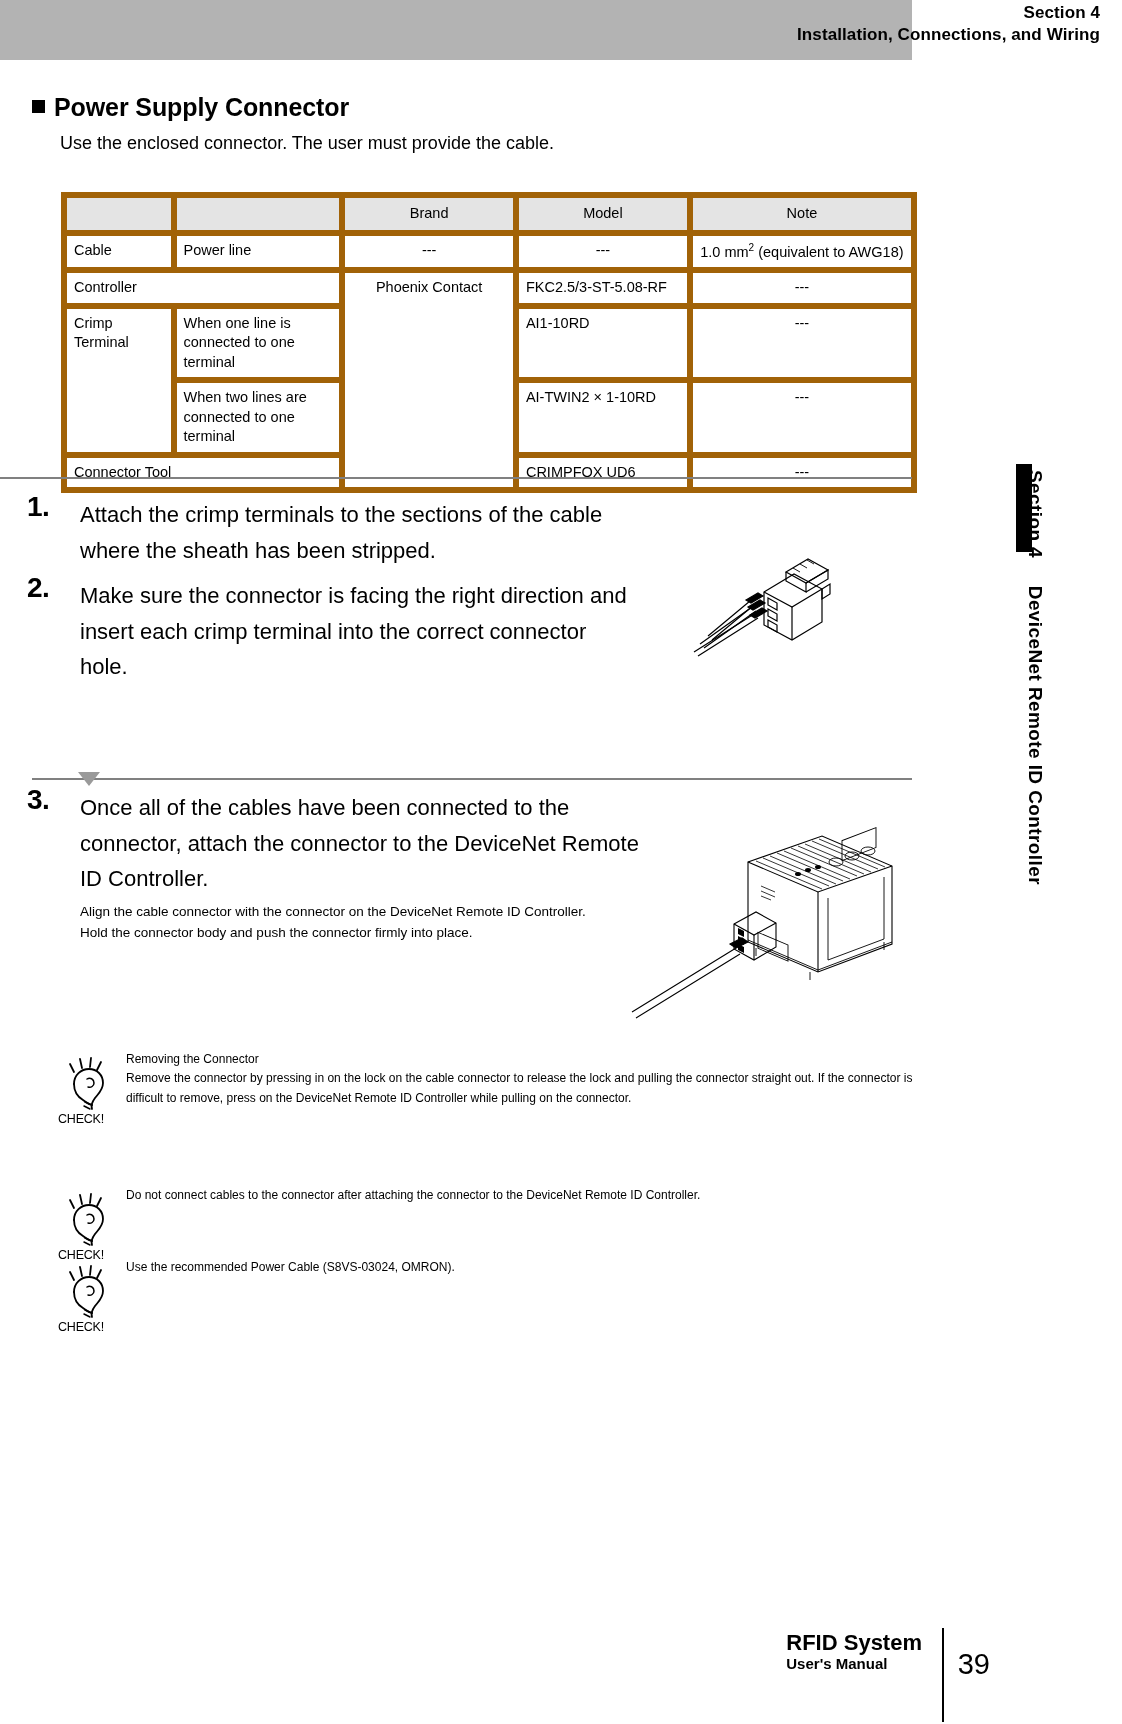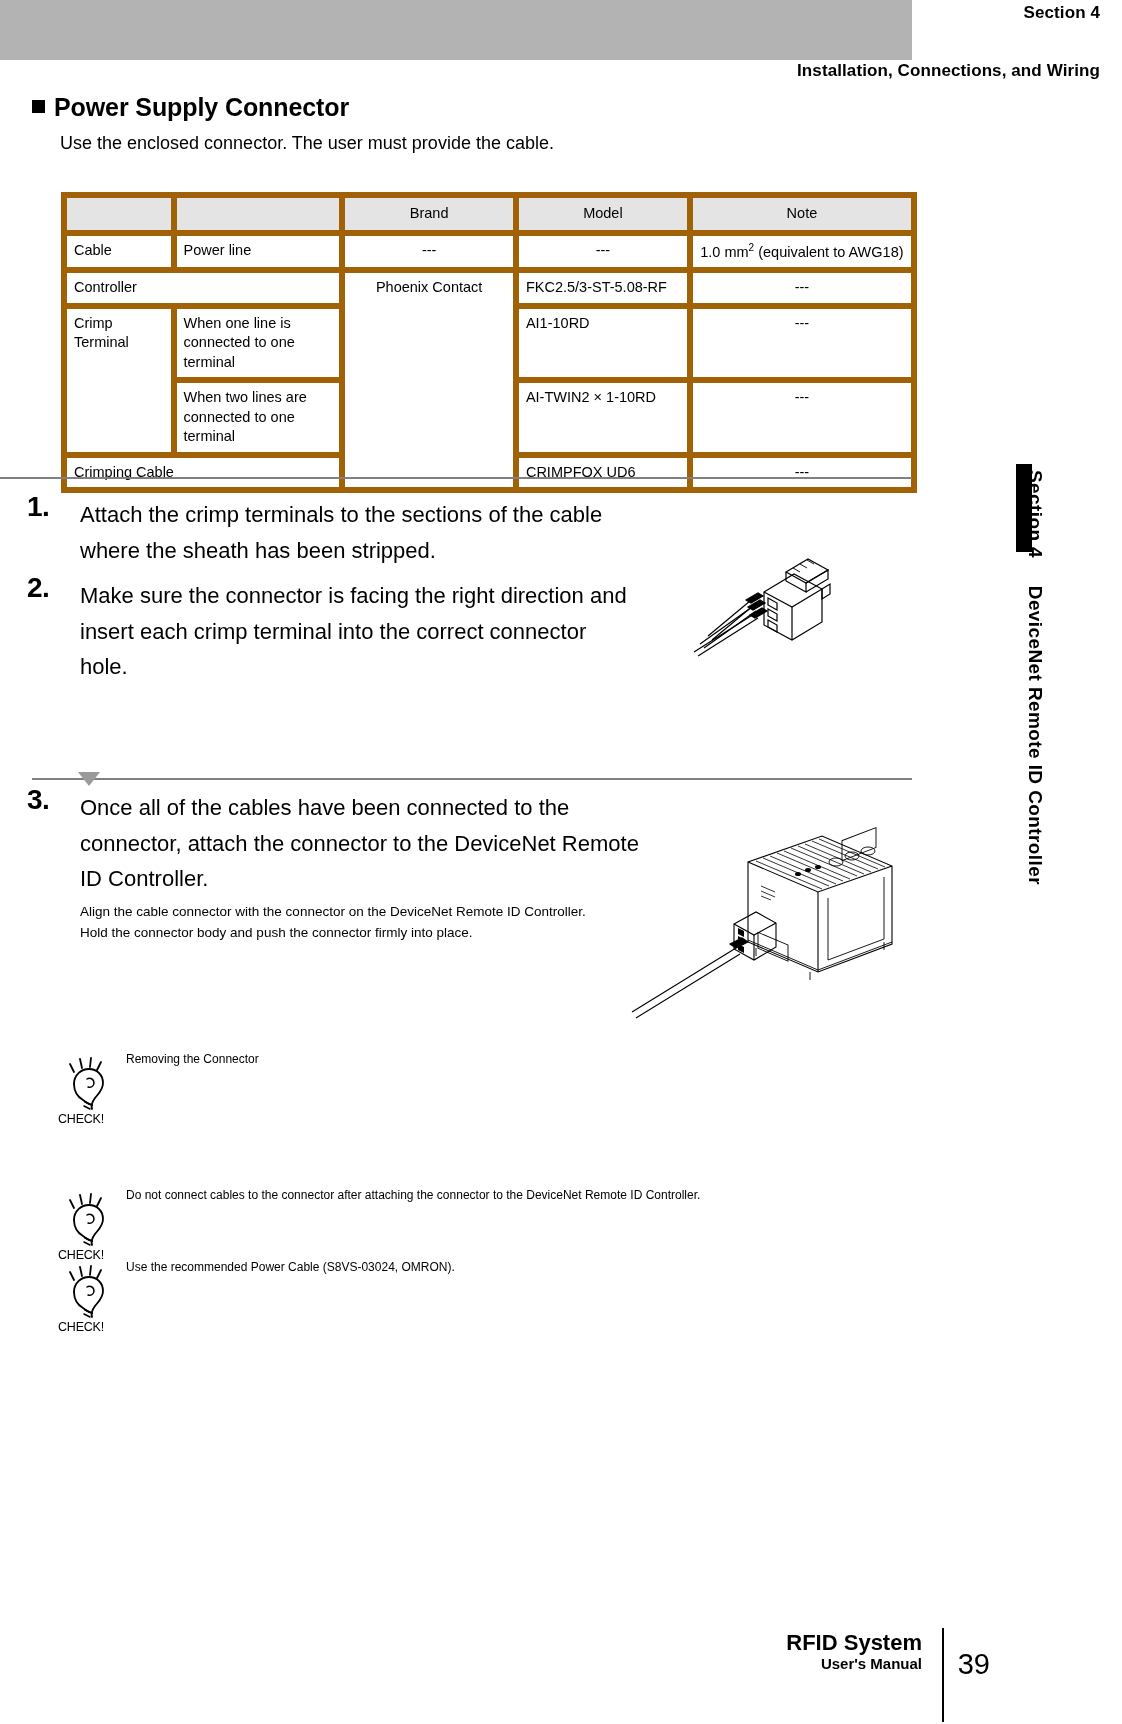--- a/index.html
+++ b/index.html
@@ -24,21 +24,21 @@
   }
   .header-text {
     position: absolute;
     right: 22px; top: 2px;
     text-align: right;
     font-weight: bold;
     color: #000;
     line-height: 1.32;
   }
   .header-section { font-size: 17px; letter-spacing: .1px; }
-  .header-sub { font-size: 17px; letter-spacing: .1px; margin-top: 36px; }
+  .header-sub { font-size: 17px; letter-spacing: .1px; }
 
   
   .side-tab {
     position: absolute;
     left: 1016px; top: 464px;
     width: 16px; height: 88px;
     background: #000;
   }
   .side-text {
     position: absolute;
@@ -175,21 +175,21 @@
   }
   .n1 { left: 58px; top: 1050px; }
   .n2 { left: 58px; top: 1186px; }
   .n3 { left: 58px; top: 1258px; }
 
   
   .footer { position: absolute; left: 0; top: 1630px; width: 1122px; }
   .foot-title {
     position: absolute;
     right: 200px; top: 0;
-    text-align: right;
+    text-align: left;
     font-weight: bold;
   }
   .foot-title .l1 { font-size: 22px; }
   .foot-title .l2 { font-size: 15px; margin-top: -1px; }
   .foot-sep {
     position: absolute;
     right: 178px; top: -2px;
     width: 2px; height: 94px;
     background: #000;
   }
@@ -247,21 +247,21 @@
     <td>When one line is<br>connected to one<br>terminal</td>
     <td>AI1-10RD</td>
     <td class="ctr mid">---</td>
   </tr>
   <tr>
     <td>When two lines are<br>connected to one<br>terminal</td>
     <td>AI-TWIN2 × 1-10RD</td>
     <td class="ctr mid">---</td>
   </tr>
   <tr>
-    <td colspan="2">Crimping Cable</td>
+    <td colspan="2">Connector Tool</td>
     <td>CRIMPFOX UD6</td>
     <td class="ctr">---</td>
   </tr>
 </tbody>
   </table>
 
 <div class="rule r1"></div>
 <div class="rule r2"></div>
 <div class="tri"></div>
 
@@ -366,20 +366,21 @@
       <path d="M16 34 c0 -9 7 -15 15 -15 c8 0 14 6 14 14 c0 7 -5 11 -8 15
                c-3 4 -4 8 -3 11" stroke-linecap="round"></path>
       <path d="M16 34 c0 8 4 13 9 16 c4 3 7 5 9 5" stroke-linecap="round"></path>
       <path d="M29 29 c3 -2 7 0 7 4 c0 3 -3 5 -6 4" stroke-width="1.5" stroke-linecap="round"></path>
       <path d="M27 52 l7 3 M26 56 l6 3" stroke-width="1.5" stroke-linecap="round"></path>
     </svg>
   </div>
   <div class="check-label">CHECK!</div>
   <div class="check-body">
     <div>Removing the Connector</div>
+    <div>Remove the connector by pressing in on the lock on the cable connector to release the lock and pulling the connector straight out. If the connector is difficult to remove, press on the DeviceNet Remote ID Controller while pulling on the connector.</div>
   </div>
 </div>
 
 <div class="check-note n2">
   <div class="check-icon">
     <svg width="62" height="62" viewBox="0 0 62 62" fill="none" stroke="#000" stroke-width="1.8">
       <path d="M12 14 l4 8 M22 9 l2 9 M33 8 l-1 9 M43 12 l-4 8" stroke-linecap="round"></path>
       <path d="M16 34 c0 -9 7 -15 15 -15 c8 0 14 6 14 14 c0 7 -5 11 -8 15
                c-3 4 -4 8 -3 11" stroke-linecap="round"></path>
       <path d="M16 34 c0 8 4 13 9 16 c4 3 7 5 9 5" stroke-linecap="round"></path>

